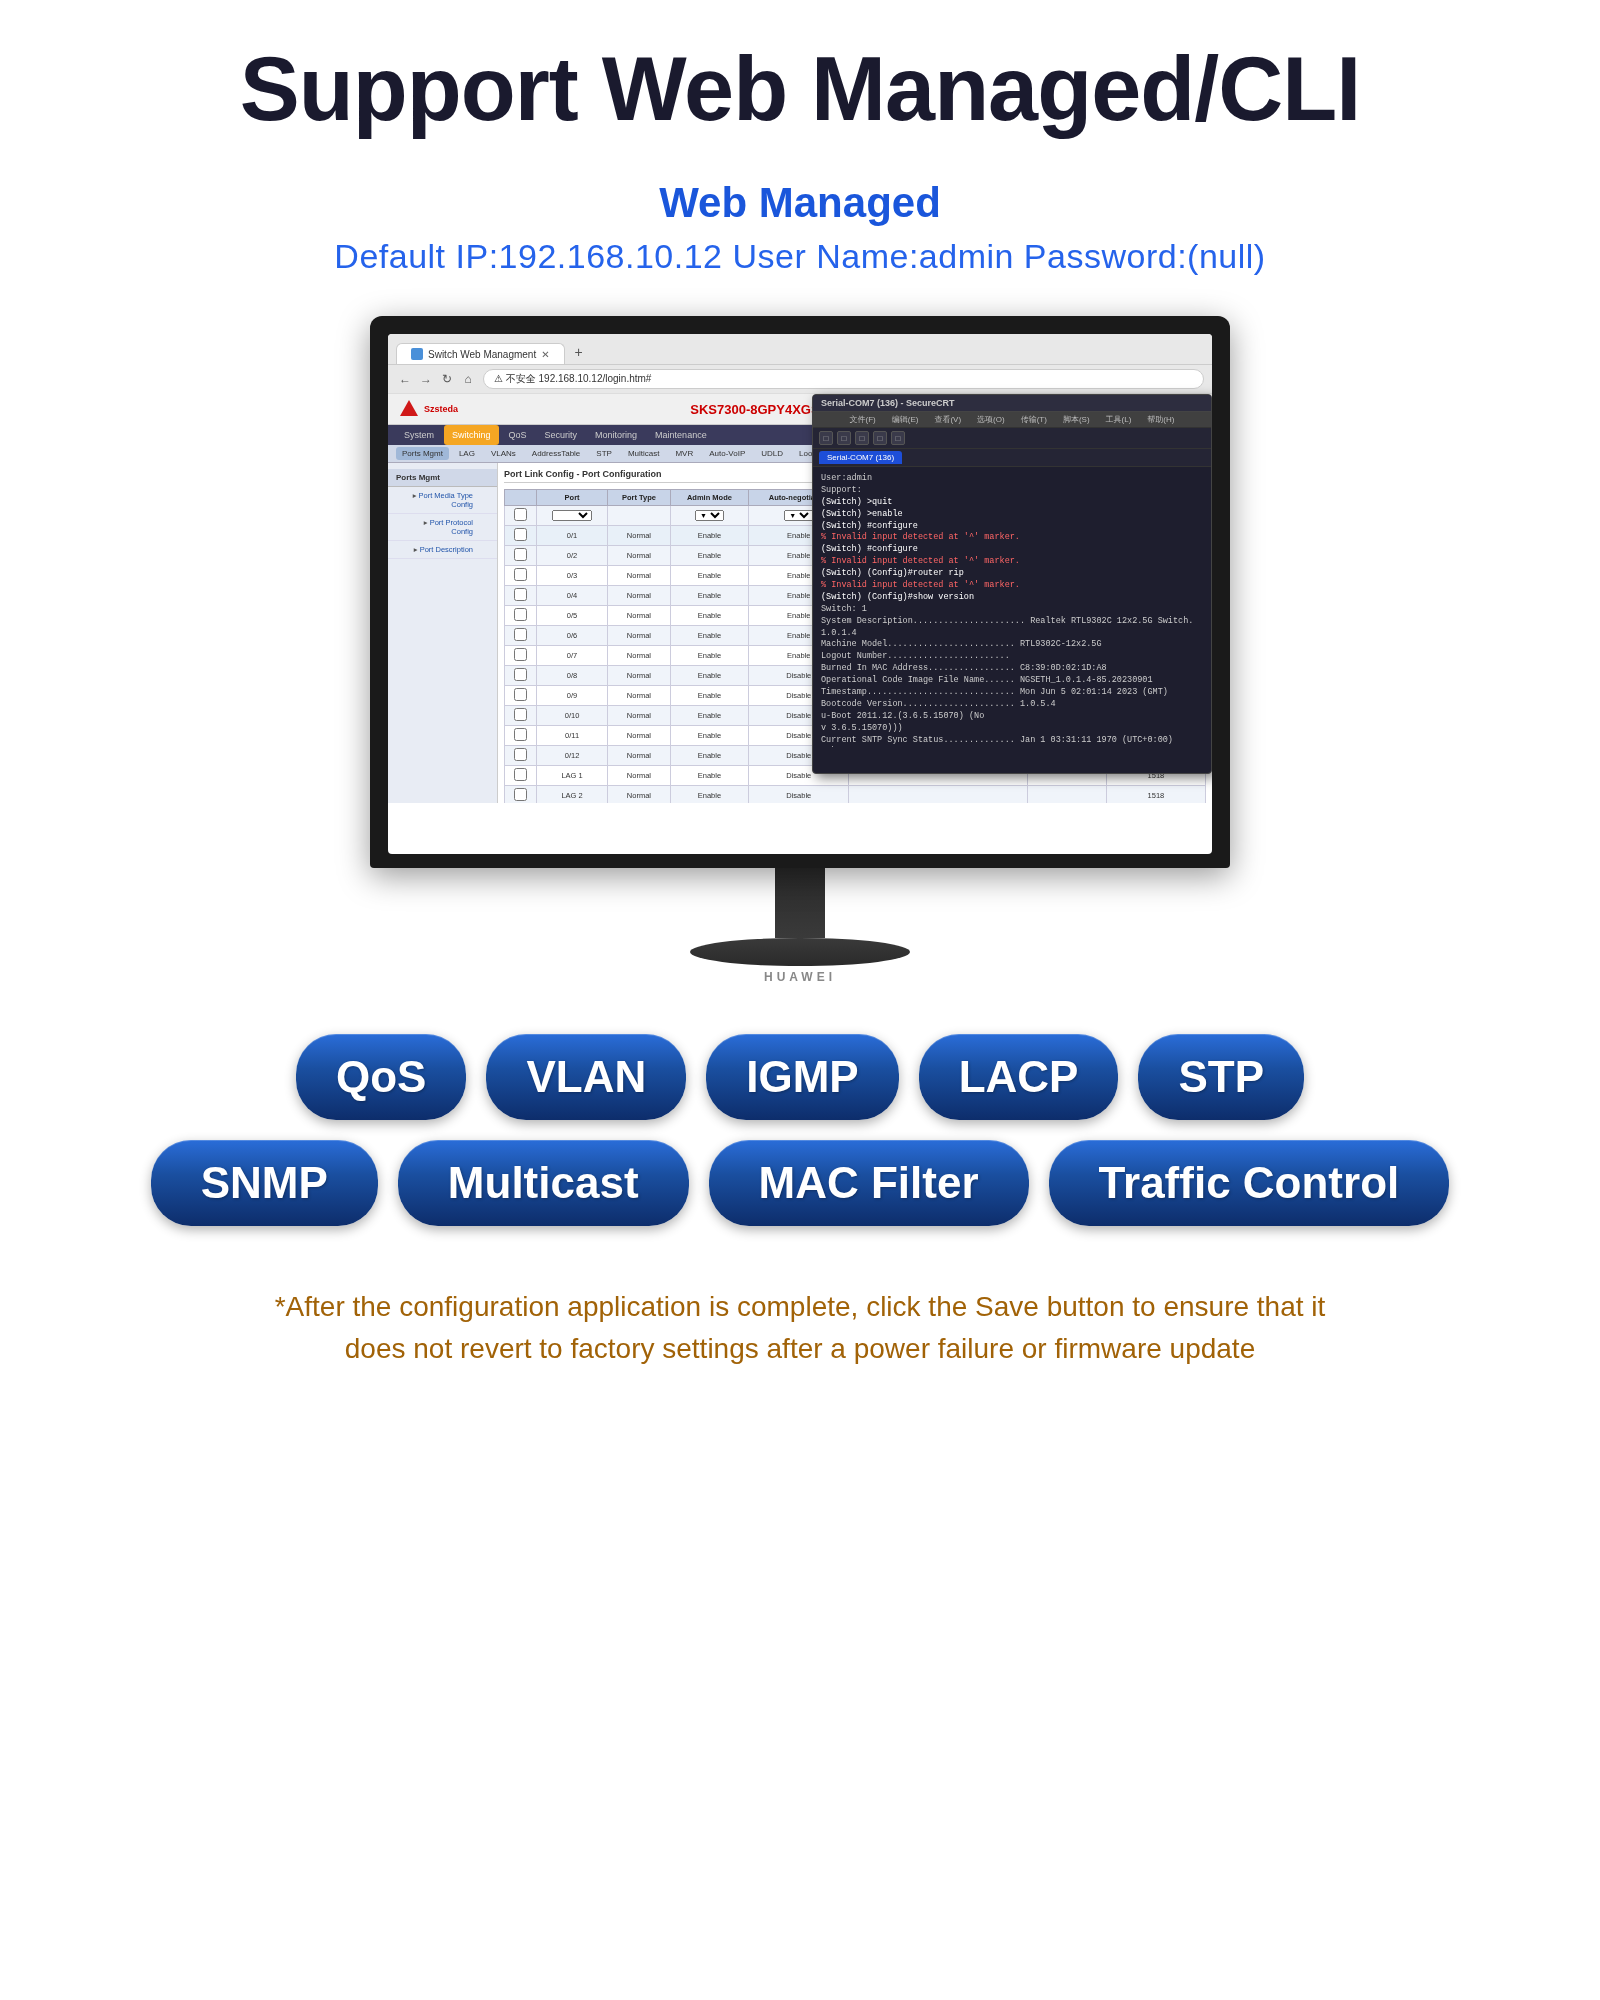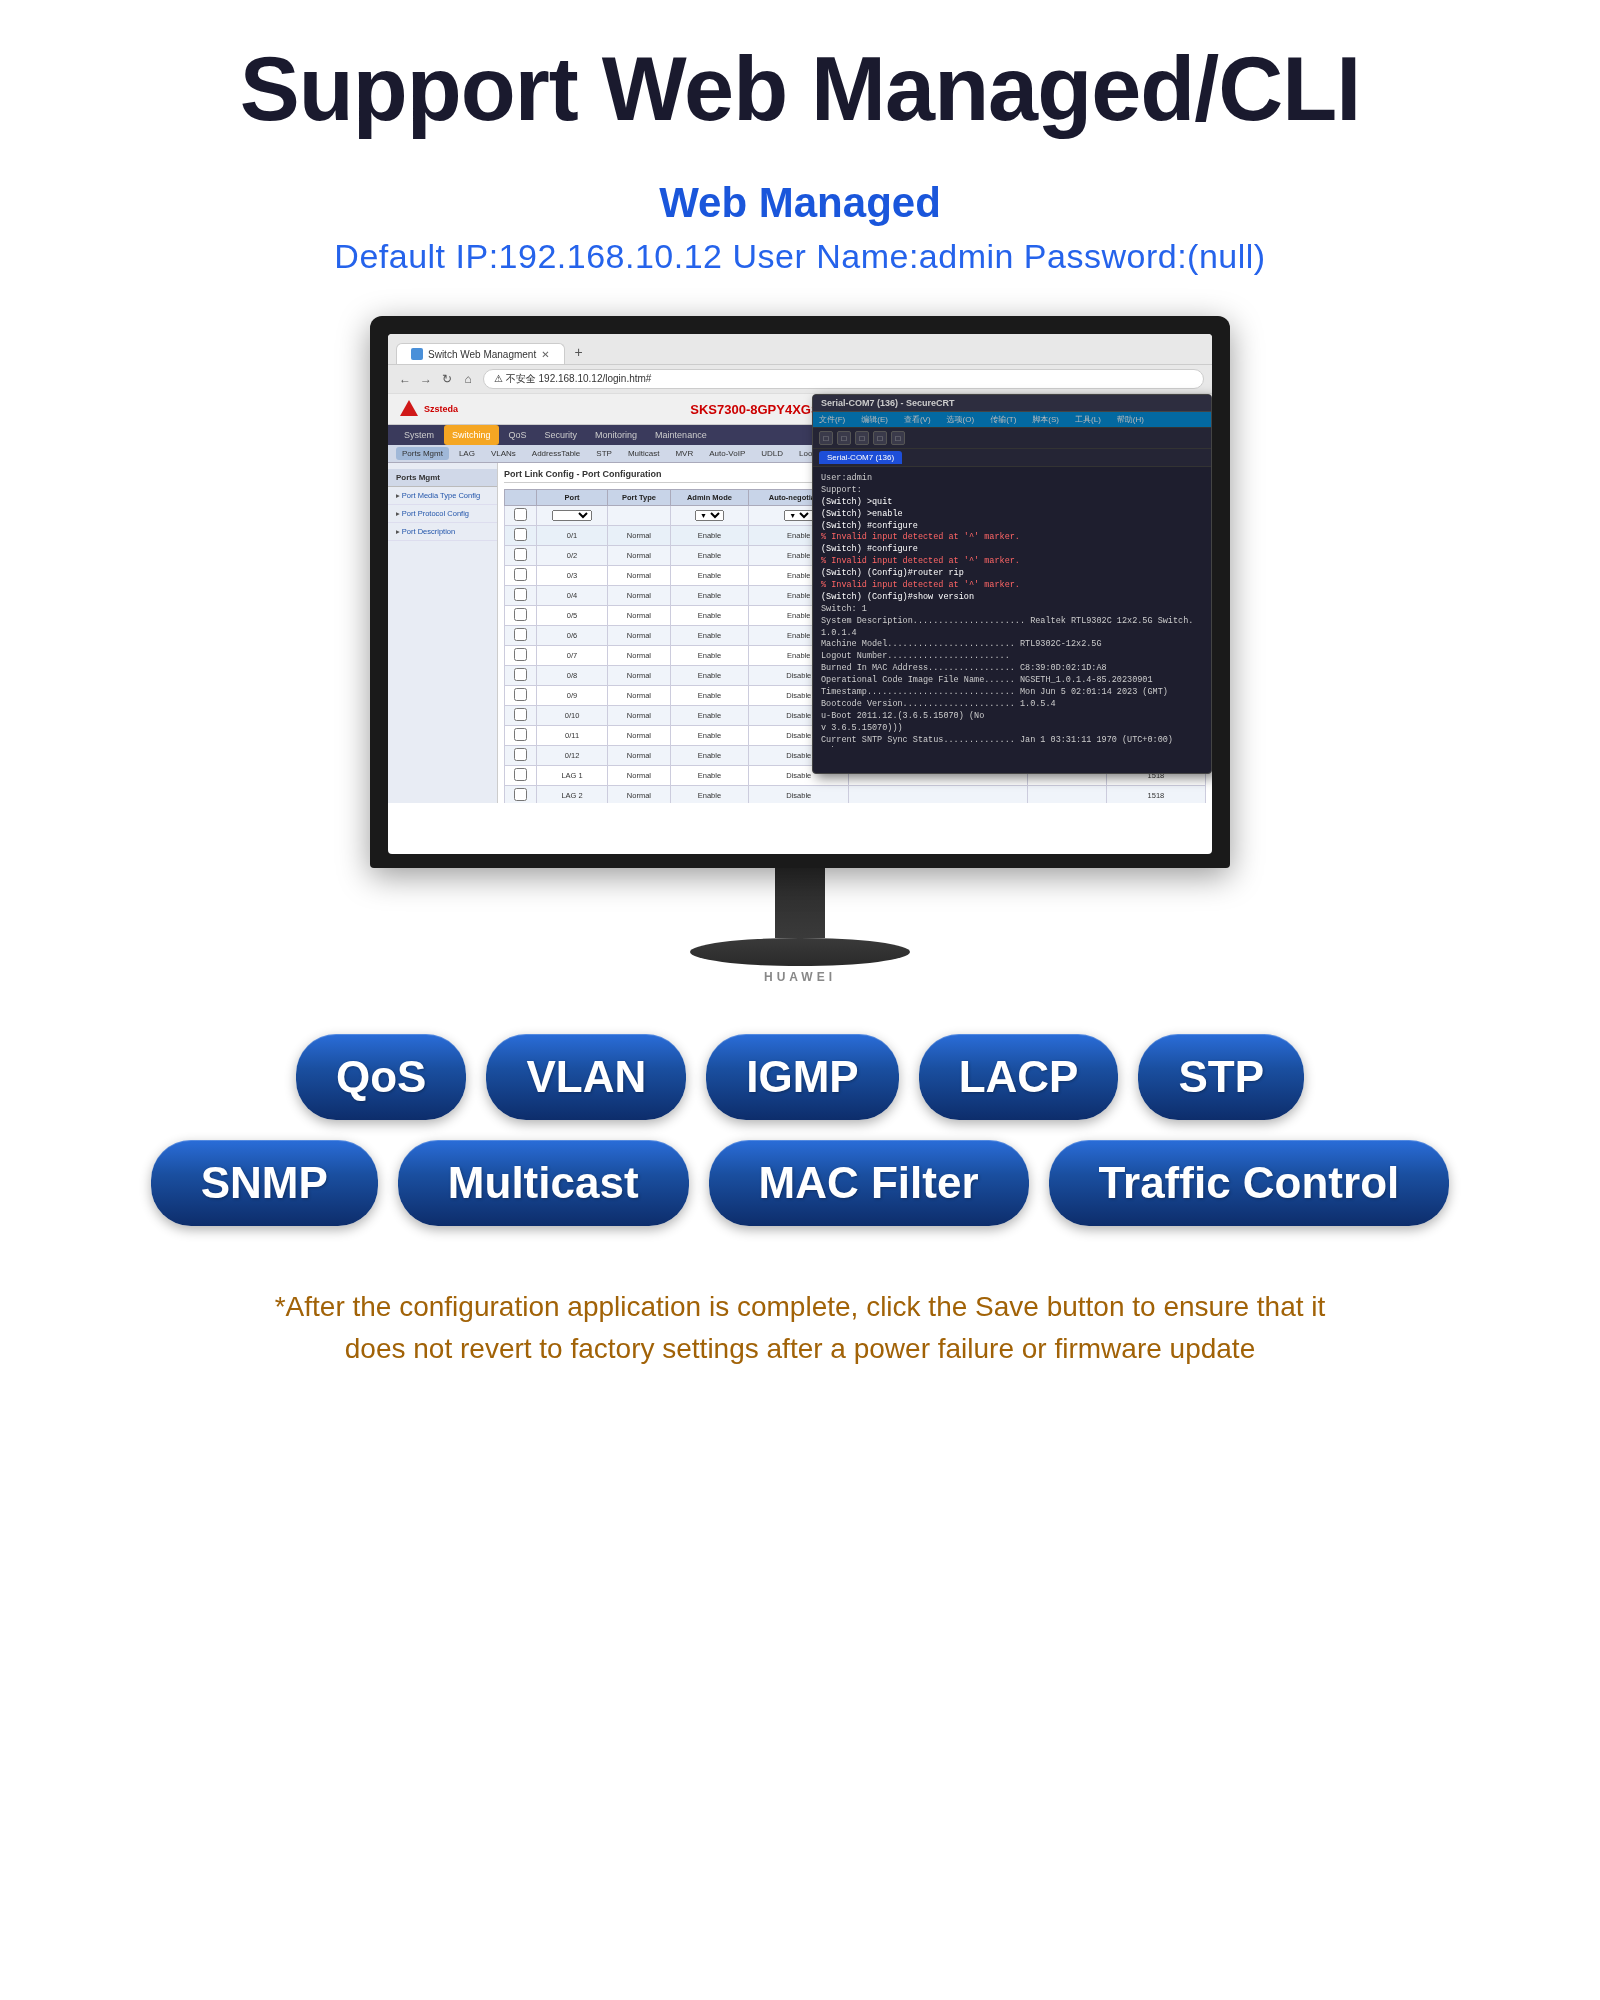--- a/index.html
+++ b/index.html
@@ -300,23 +300,24 @@
       color: #333;
       font-weight: bold;
       padding: 4px 8px;
       background: #d0d8e8;
       border-bottom: 1px solid #bbb;
     }
 
     .sidebar-item {
       font-size: 7.5px;
       color: #2255aa;
-      padding: 4px 8px;
+      padding: 4px 24px;
       cursor: pointer;
       border-bottom: 1px solid #dde;
+      text-align: right;
     }
 
     .sidebar-item::before {
       content: '▸ ';
       color: #555;
     }
 
     
     .webui-table-area {
       flex: 1;
@@ -389,26 +390,27 @@
       border-bottom: 1px solid #444;
     }
 
     .cli-titlebar-text {
       font-size: 9px;
       color: #ccc;
       font-weight: bold;
     }
 
     .cli-menu-bar {
-      background: #0369a1;
+      background: #404040;
       padding: 2px 6px;
       display: flex;
       gap: 16px;
       border-bottom: 1px solid #333;
       flex-wrap: wrap;
+      justify-content: center;
     }
 
     .cli-menu-item {
       font-size: 8px;
       color: #bbb;
     }
 
     .cli-toolbar {
       background: #252535;
       padding: 3px 6px;

